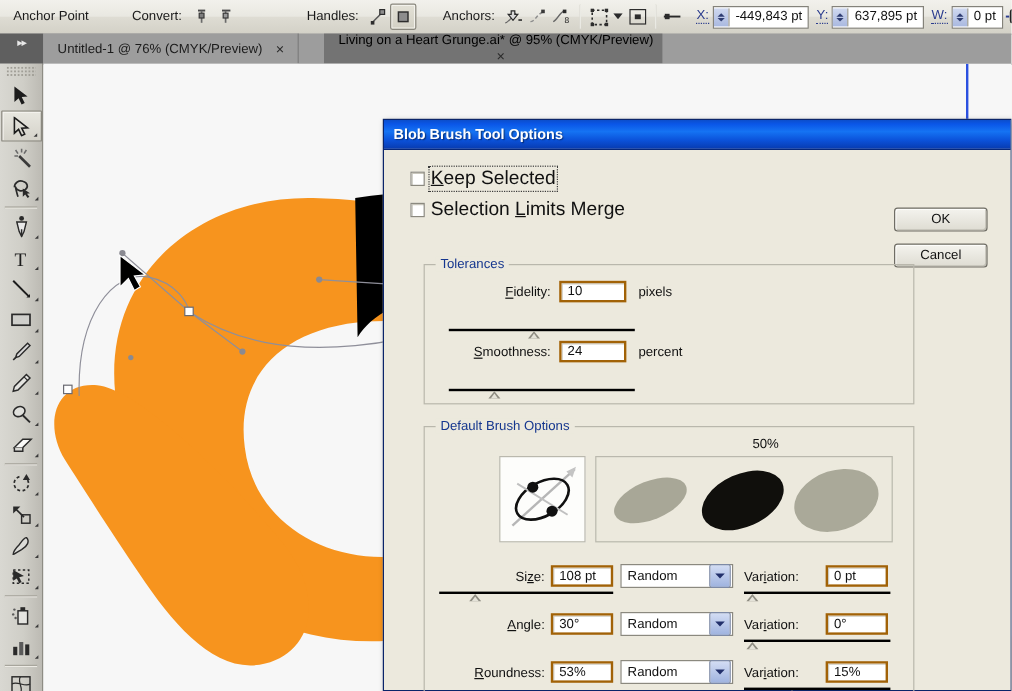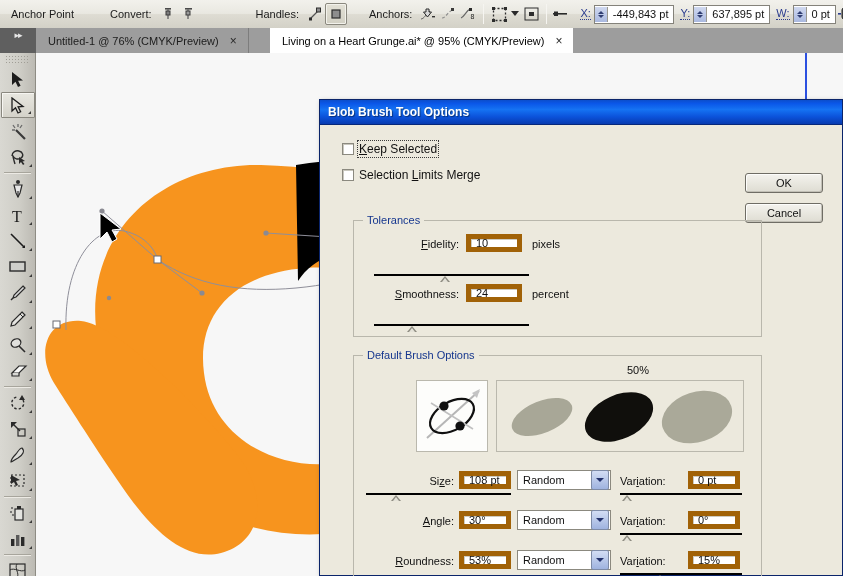--- a/index.html
+++ b/index.html
@@ -63,21 +63,21 @@
     background:#5f5f5f;display:flex;align-items:flex-start;justify-content:center;
     padding-top:3px;box-sizing:border-box;
   }
   .tabdock .arrows{color:#e8e8e8;font-size:9px;letter-spacing:-1px;line-height:9px;}
   .tab{
     position:absolute;top:0;height:25px;box-sizing:border-box;
     display:flex;align-items:center;padding:0 8px 0 12px;
     font-size:11px;color:#1a1a1a;white-space:nowrap;
   }
   .tab.inactive{background:#9d9d9d;color:#1c1c1c;border-right:1px solid #7d7d7d;}
-  .tab.active{background:#ffffff;color:#000;}
+  .tab.active{background:#737373;color:#000;flex-direction:column;}
   .tab .tx{width:13px;text-align:center;color:#2a2a2a;font-size:12px;margin-left:8px;}
 
   
   .toolbar{
     position:absolute;left:0;top:53px;width:36px;height:523px;
     background:linear-gradient(to right,#d9d8d2 0%,#cfcec7 55%,#bcbab3 100%);
     border-right:1px solid #8e8c84;box-sizing:border-box;
   }
   .tb-grip{
     height:9px;margin:2px 5px 2px 5px;
@@ -121,21 +121,21 @@
     text-shadow:1px 1px 1px rgba(0,0,0,.45);
     border-bottom:1px solid #06277a;
   }
   .dlg-body{position:relative;padding:0;height:450px;background:#ece9dd;}
 
   .chk-row{display:flex;align-items:center;height:16px;}
   .chk{
     width:12px;height:12px;background:#fff;border:1px solid #8b897f;
     box-shadow:inset 1px 1px 0 #c9c7bd;box-sizing:border-box;flex:0 0 auto;
   }
-  .chk-lbl{font-size:12px;color:#111;margin-left:5px;}
+  .chk-lbl{font-size:16px;color:#111;margin-left:5px;}
   .chk-lbl u{text-decoration:underline;}
   .focusbox{outline:1px dotted #3a3a3a;outline-offset:1px;}
 
   .btn{
     width:78px;height:20px;box-sizing:border-box;
     background:linear-gradient(to bottom,#f4f3ee,#dedcd2);
     border:1px solid #6f6d65;border-radius:3px;
     font-size:11px;color:#111;
     display:flex;align-items:center;justify-content:center;
     box-shadow:inset 1px 1px 0 #fdfdfb, inset -1px -1px 0 #c2c0b6;
@@ -147,21 +147,21 @@
   }
   .group>.glabel{
     position:absolute;top:-7px;left:9px;background:#ece9dd;padding:0 4px;
     font-size:11px;color:#15368e;
   }
 
   .fldlbl{font-size:11px;color:#111;text-align:right;}
   .fldlbl u{text-decoration:underline;}
   .txtin{
     height:18px;box-sizing:border-box;background:#fff;
-    border:5px solid #a16207;
+    border:2px solid #a16207;
     box-shadow:inset 1px 1px 0 #cdcbc1;
     font-size:11px;color:#111;
     display:flex;align-items:center;padding-left:5px;
   }
   .unit{font-size:11px;color:#111;}
 
   .slider{position:absolute;}
   .slider .track{position:absolute;left:0;top:0;width:100%;height:2px;background:#000;}
   .slider .thumb{
     position:absolute;top:2px;width:0;height:0;

